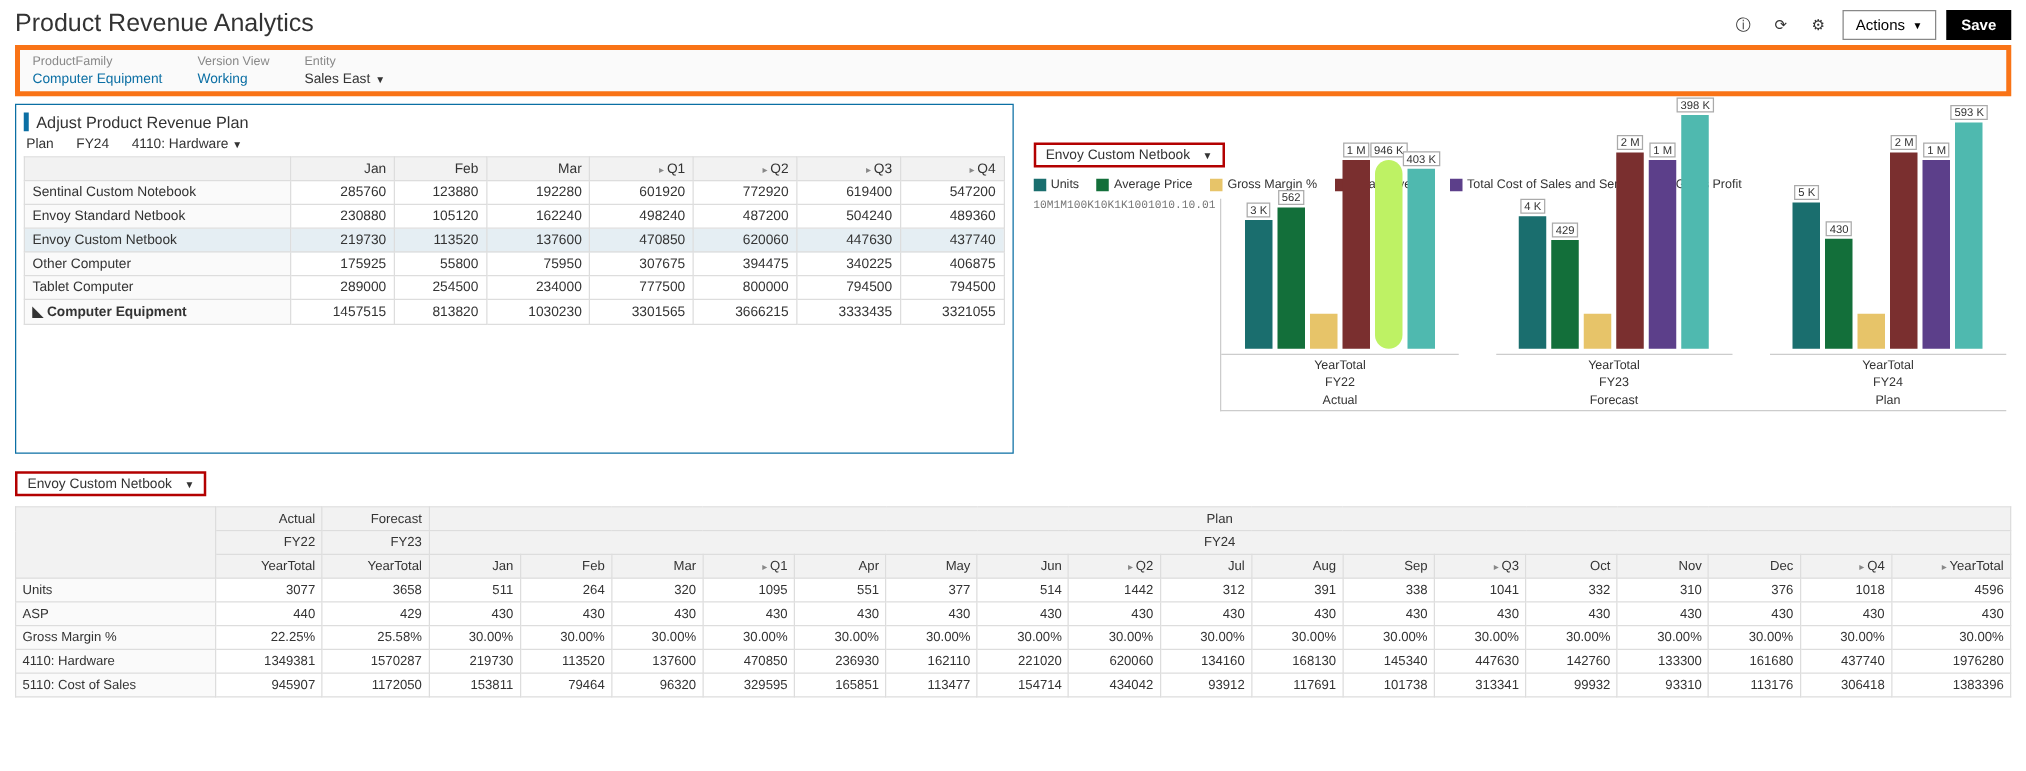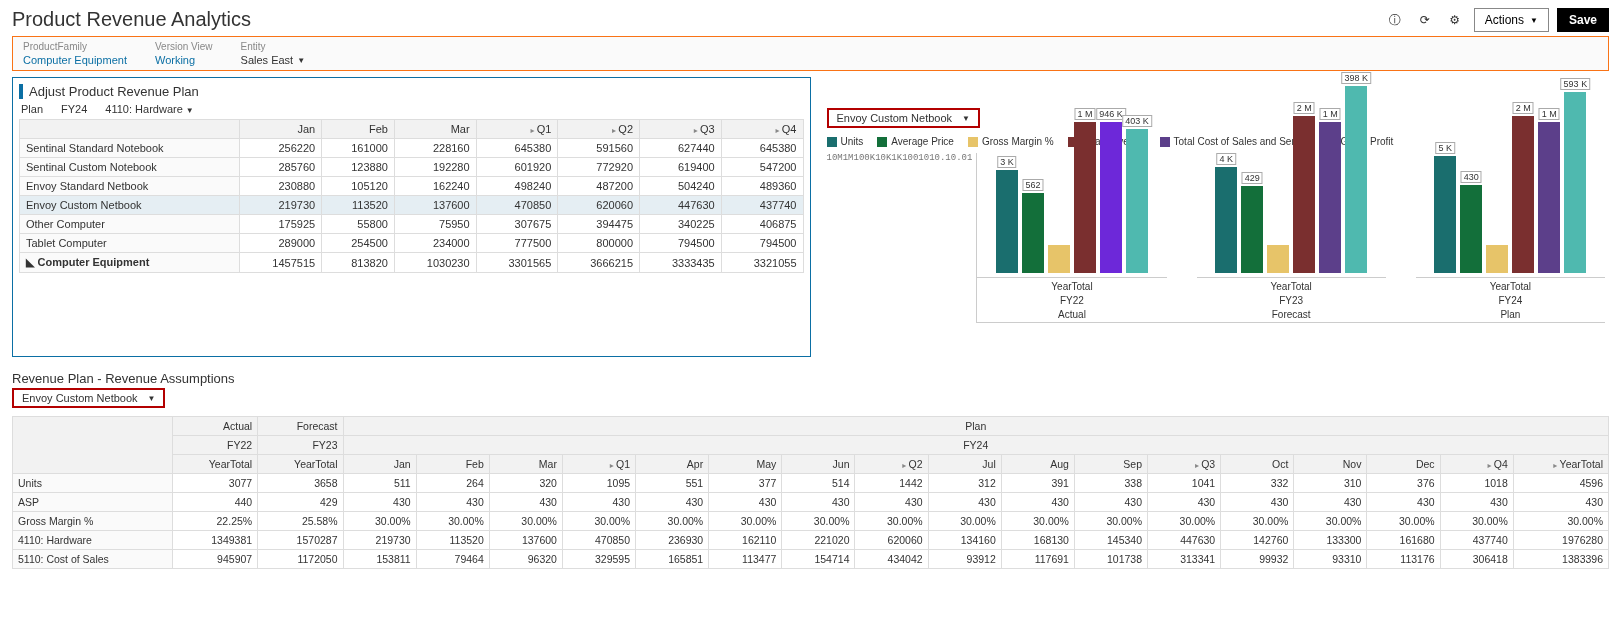--- a/index.html
+++ b/index.html
@@ -50,21 +50,21 @@
   color: #fff;
   border: none;
   padding: 5px 12px;
   cursor: pointer;
   font-weight: 600;
   font-size: 12px;
 }
 .pov-bar {
   display: flex;
   gap: 28px;
-  border: 1px solid #f97316;
+  border: 4px solid #f97316;
   padding: 4px 10px;
   background: #fafafa;
   margin-bottom: 6px;
 }
 .pov-item { display: flex; flex-direction: column; gap: 2px; }
 .pov-label { font-size: 10px; color: #888; }
 .pov-value { font-size: 11px; color: #0b6fa4; font-weight: 400; }
 .pov-value.plain { color: #333; font-weight: 400; display:flex; align-items:center; gap:4px;}
 .main-row {
   display: flex;
@@ -198,30 +198,20 @@
             <th></th>
             <th class="">Jan</th>
             <th class="">Feb</th>
             <th class="">Mar</th>
             <th class="qhead">Q1</th>
             <th class="qhead">Q2</th>
             <th class="qhead">Q3</th>
             <th class="qhead">Q4</th>
           </tr>
           <tr class="">
-            <td class="rowlabel ">Sentinal Standard Notebook</td>
-            <td>256220</td>
-            <td>161000</td>
-            <td>228160</td>
-            <td>645380</td>
-            <td>591560</td>
-            <td>627440</td>
-            <td>645380</td>
-          </tr>
-          <tr class="">
             <td class="rowlabel ">Sentinal Custom Notebook</td>
             <td>285760</td>
             <td>123880</td>
             <td>192280</td>
             <td>601920</td>
             <td>772920</td>
             <td>619400</td>
             <td>547200</td>
           </tr>
           <tr class="">
@@ -303,28 +293,28 @@
           <div>1</div>
           <div>0.1</div>
           <div>0.01</div>
         </div>
       <div class="chart-groups" id="chart-groups">
           <div class="chart-group">
             <div class="bars">
               <div class="bar" style="background: rgb(26, 110, 110); height: 103.457px;">
                 <div class="bar-label">3 K</div>
               </div>
-              <div class="bar" style="background: rgb(19, 111, 58); height: 80px;">
+              <div class="bar" style="background: rgb(19, 111, 58); height: 113px;">
                 <div class="bar-label">562</div>
               </div>
               <div class="bar" style="background: rgb(231, 196, 105); height: 27.9012px;"></div>
               <div class="bar" style="background: rgb(122, 47, 47); height: 151.111px;">
                 <div class="bar-label">1 M</div>
               </div>
-              <div class="bar" style="background: #6d28d9; height: 150.656px;">
+              <div class="bar" style="background: #bef264; height: 150.656px; border-radius: 11px;">
                 <div class="bar-label">946 K</div>
               </div>
               <div class="bar" style="background: rgb(79, 185, 175); height: 143.656px;">
                 <div class="bar-label">403 K</div>
               </div>
             </div>
             <div class="group-label">YearTotal<br>FY22<br>Actual</div>
           </div>
           <div class="chart-group">
             <div class="bars">
@@ -367,21 +357,20 @@
               </div>
             </div>
             <div class="group-label">YearTotal<br>FY24<br>Plan</div>
           </div>
         </div>
     </div>
   </div>
 </div>
 
 <div class="assumptions-section">
-  <div class="assumptions-title">Revenue Plan - Revenue Assumptions</div>
   <div class="product-select">
     <span>Envoy Custom Netbook</span>
     <span class="small-caret">▼</span>
   </div>
   <table class="wide-table" id="assump-grid">
       <tbody>
         <tr>
           <th rowspan="3"></th>
           <th>Actual</th>
           <th>Forecast</th>

